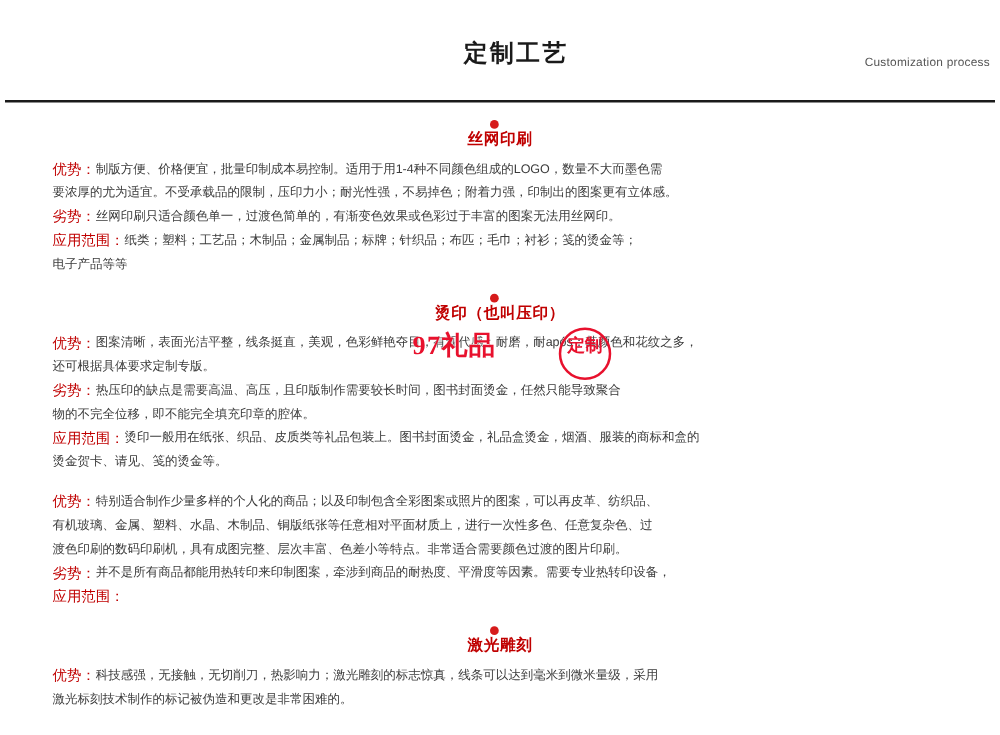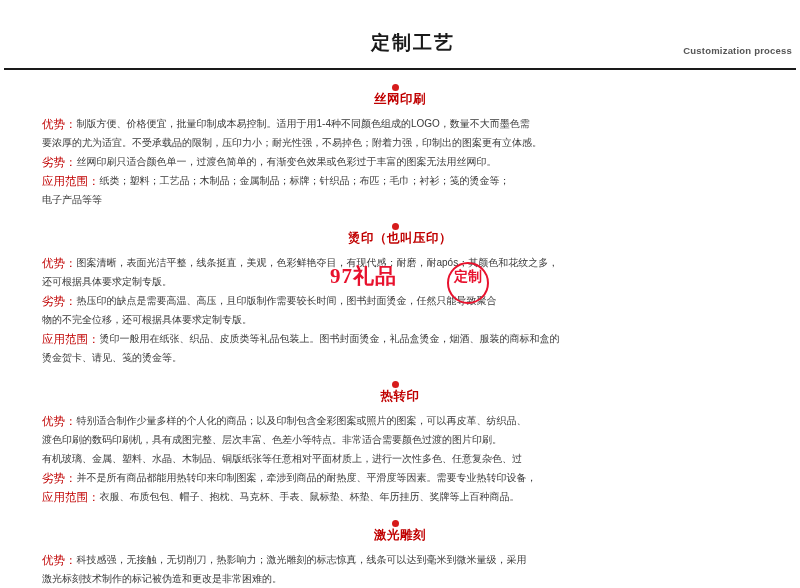--- a/index.html
+++ b/index.html
@@ -15,40 +15,40 @@
     position: relative;
     overflow: hidden;
   }
   .page {
     width: 800px;
     position: relative;
   }
   
   .header {
     position: relative;
-    height: 68px;
+    height: 80px;
     margin-left: 26px;
   }
   .header-title {
     position: absolute;
     left: 0;
     right: 0;
     top: 30px;
     text-align: center;
     font-size: 19px;
     font-weight: bold;
     color: #1a1a1a;
     letter-spacing: 2px;
   }
   .header-sub {
     position: absolute;
     right: 8px;
     top: 45px;
     font-size: 9.5px;
-    font-weight: bold;
+    font-weight: normal;
     color: #555555;
     letter-spacing: 0.2px;
   }
   .rule {
     border-top: 2px solid #1a1a1a;
     margin: 0 4px 0 4px;
   }
   
   .sections {
     padding: 14px 26px 0 26px;
@@ -183,54 +183,49 @@
             <span class="row-text">图案清晰，表面光洁平整，线条挺直，美观，色彩鲜艳夺目，有现代感；耐磨，耐após；其颜色和花纹之多，</span>
           </div>
           <div class="row">
             <span class="row-text cont">还可根据具体要求定制专版。</span>
           </div>
           <div class="row">
             <span class="row-label">劣势：</span>
             <span class="row-text">热压印的缺点是需要高温、高压，且印版制作需要较长时间，图书封面烫金，任然只能导致聚合</span>
           </div>
           <div class="row">
-            <span class="row-text cont">物的不完全位移，还可根据具体要求定制专版。</span>
+            <span class="row-text cont">物的不完全位移，即不能完全填充印章的腔体。</span>
           </div>
           <div class="row">
             <span class="row-label">应用范围：</span>
             <span class="row-text">烫印一般用在纸张、织品、皮质类等礼品包装上。图书封面烫金，礼品盒烫金，烟酒、服装的商标和盒的</span>
           </div>
           <div class="row">
             <span class="row-text cont">烫金贺卡、请见、笺的烫金等。</span>
           </div>
         </div>
       </div>
       <div class="section">
-        <div class="sec-head">
-          <span class="bullet"></span>
-          <span class="sec-title">热转印</span>
-        </div>
         <div class="rows">
           <div class="row">
             <span class="row-label">优势：</span>
             <span class="row-text">特别适合制作少量多样的个人化的商品；以及印制包含全彩图案或照片的图案，可以再皮革、纺织品、</span>
           </div>
           <div class="row">
+            <span class="row-text cont">有机玻璃、金属、塑料、水晶、木制品、铜版纸张等任意相对平面材质上，进行一次性多色、任意复杂色、过</span>
+          </div>
+          <div class="row">
             <span class="row-text cont">渡色印刷的数码印刷机，具有成图完整、层次丰富、色差小等特点。非常适合需要颜色过渡的图片印刷。</span>
-          </div>
-          <div class="row">
-            <span class="row-text cont">有机玻璃、金属、塑料、水晶、木制品、铜版纸张等任意相对平面材质上，进行一次性多色、任意复杂色、过</span>
           </div>
           <div class="row">
             <span class="row-label">劣势：</span>
             <span class="row-text">并不是所有商品都能用热转印来印制图案，牵涉到商品的耐热度、平滑度等因素。需要专业热转印设备，</span>
           </div>
           <div class="row">
             <span class="row-label">应用范围：</span>
-            <span class="row-text">衣服、布质包包、帽子、抱枕、马克杯、手表、鼠标垫、杯垫、年历挂历、奖牌等上百种商品。</span>
           </div>
         </div>
       </div>
       <div class="section">
         <div class="sec-head">
           <span class="bullet"></span>
           <span class="sec-title">激光雕刻</span>
         </div>
         <div class="rows">
           <div class="row">

